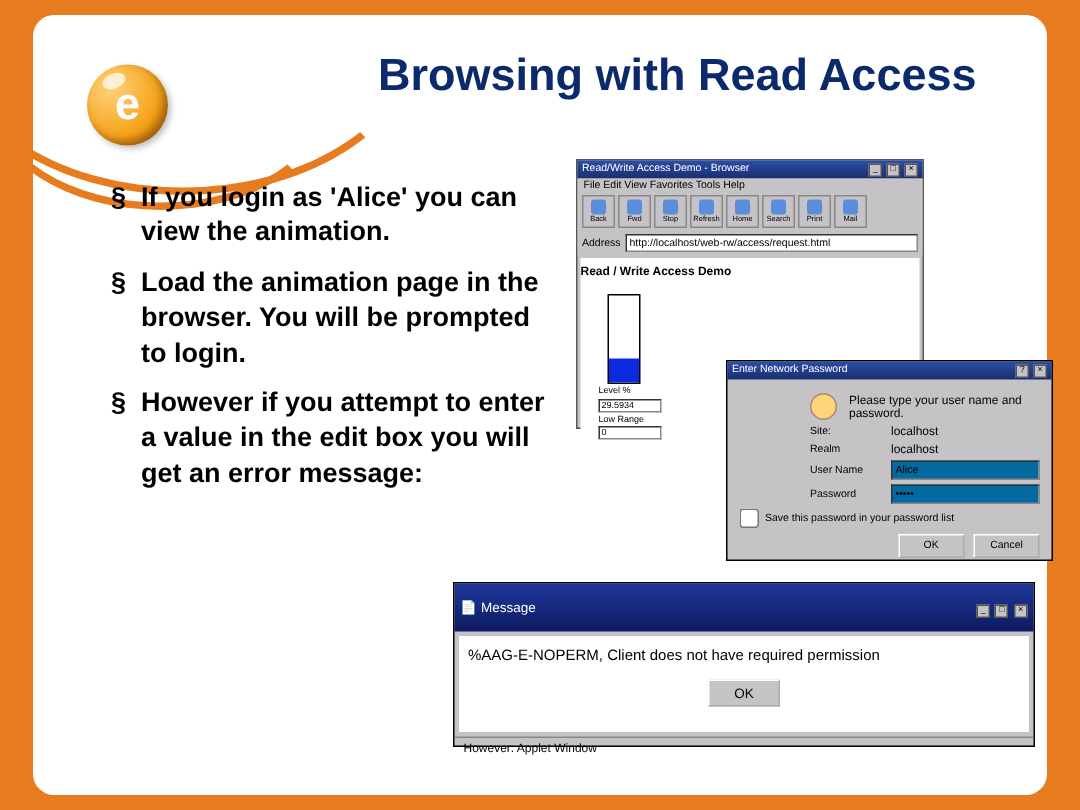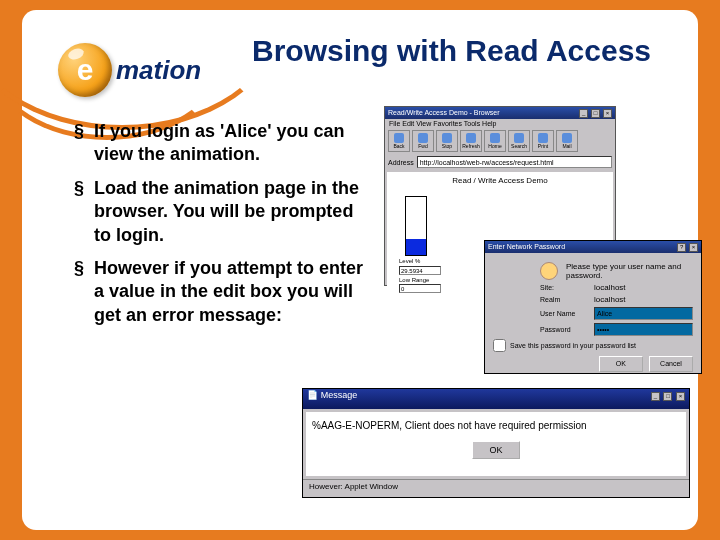--- a/index.html
+++ b/index.html
@@ -109,21 +109,21 @@
   .addr-row input {
     flex: 1; height: 12px; font-size: 7px; padding: 0 2px;
     border: 1px inset #888; background: #fff;
   }
   .page-body {
     background: #fff; margin: 2px;
     height: 118px;
     position: relative;
     font-size: 7px; color: #000;
   }
-  .page-title { text-align: center; font-size: 8px; padding: 4px 0; font-weight: normal; }
+  .page-title { font-size: 8px; padding: 4px 0; font-weight: bold; }
   .bar-box {
     position: absolute; left: 18px; top: 24px;
     width: 22px; height: 60px;
     border: 1px solid #000; background: #fff;
   }
   .bar-fill { position: absolute; bottom: 0; left: 0; width: 100%; height: 16px; background: #0b2adf; }
   .field-lbl { position: absolute; left: 12px; font-size: 6px; }
   .field-in {
     position: absolute; width: 42px; height: 9px;
     border: 1px inset #888; background: #fff; font-size: 6px; padding: 0 1px;
@@ -160,22 +160,22 @@
   .chk input { margin-right: 4px; }
   .msg-win {
     position: absolute;
     left: 280px; top: 378px;
     width: 388px; height: 110px;
     background: #c6c3c6; border: 1px solid #000;
     font-family: "MS Sans Serif", Arial, sans-serif;
   }
   .msg-title {
     background: linear-gradient(#20389c, #0c1a5e);
-    color: #fff; height: 20px; line-height: 16px;
-    padding: 6px 4px; display: flex; justify-content: space-between; align-items: flex-end;
+    color: #fff; height: 32px; line-height: 16px;
+    padding: 6px 4px; display: flex; justify-content: space-between; align-items: center;
     font-size: 9px;
   }
   .msg-body {
     background: #fff; margin: 3px; height: 64px;
     padding: 8px 6px; font-size: 10px; color: #000;
     text-align: center;
   }
   .msg-body .txt { text-align: left; margin-bottom: 10px; }
   .msg-ok {
     display: inline-block; width: 48px; height: 18px;
@@ -196,21 +196,20 @@
 </head>
 <body>
 
 <div class="slide">
   <div class="inner">
     <div class="arc arc1"></div>
     <div class="arc arc2"></div>
 
     <div class="logo">
       <div class="logo-e">e</div>
-      <div class="logo-text">mation</div>
     </div>
 
     <div class="title">Browsing with Read Access</div>
 
     <ul class="bullets">
       <li>If you login as 'Alice' you can view the animation.</li>
       <li>Load the animation page in the browser.  You will be prompted to login.</li>
       <li>However if you attempt to enter a value in the edit box you will get an error message:</li>
     </ul>
 

